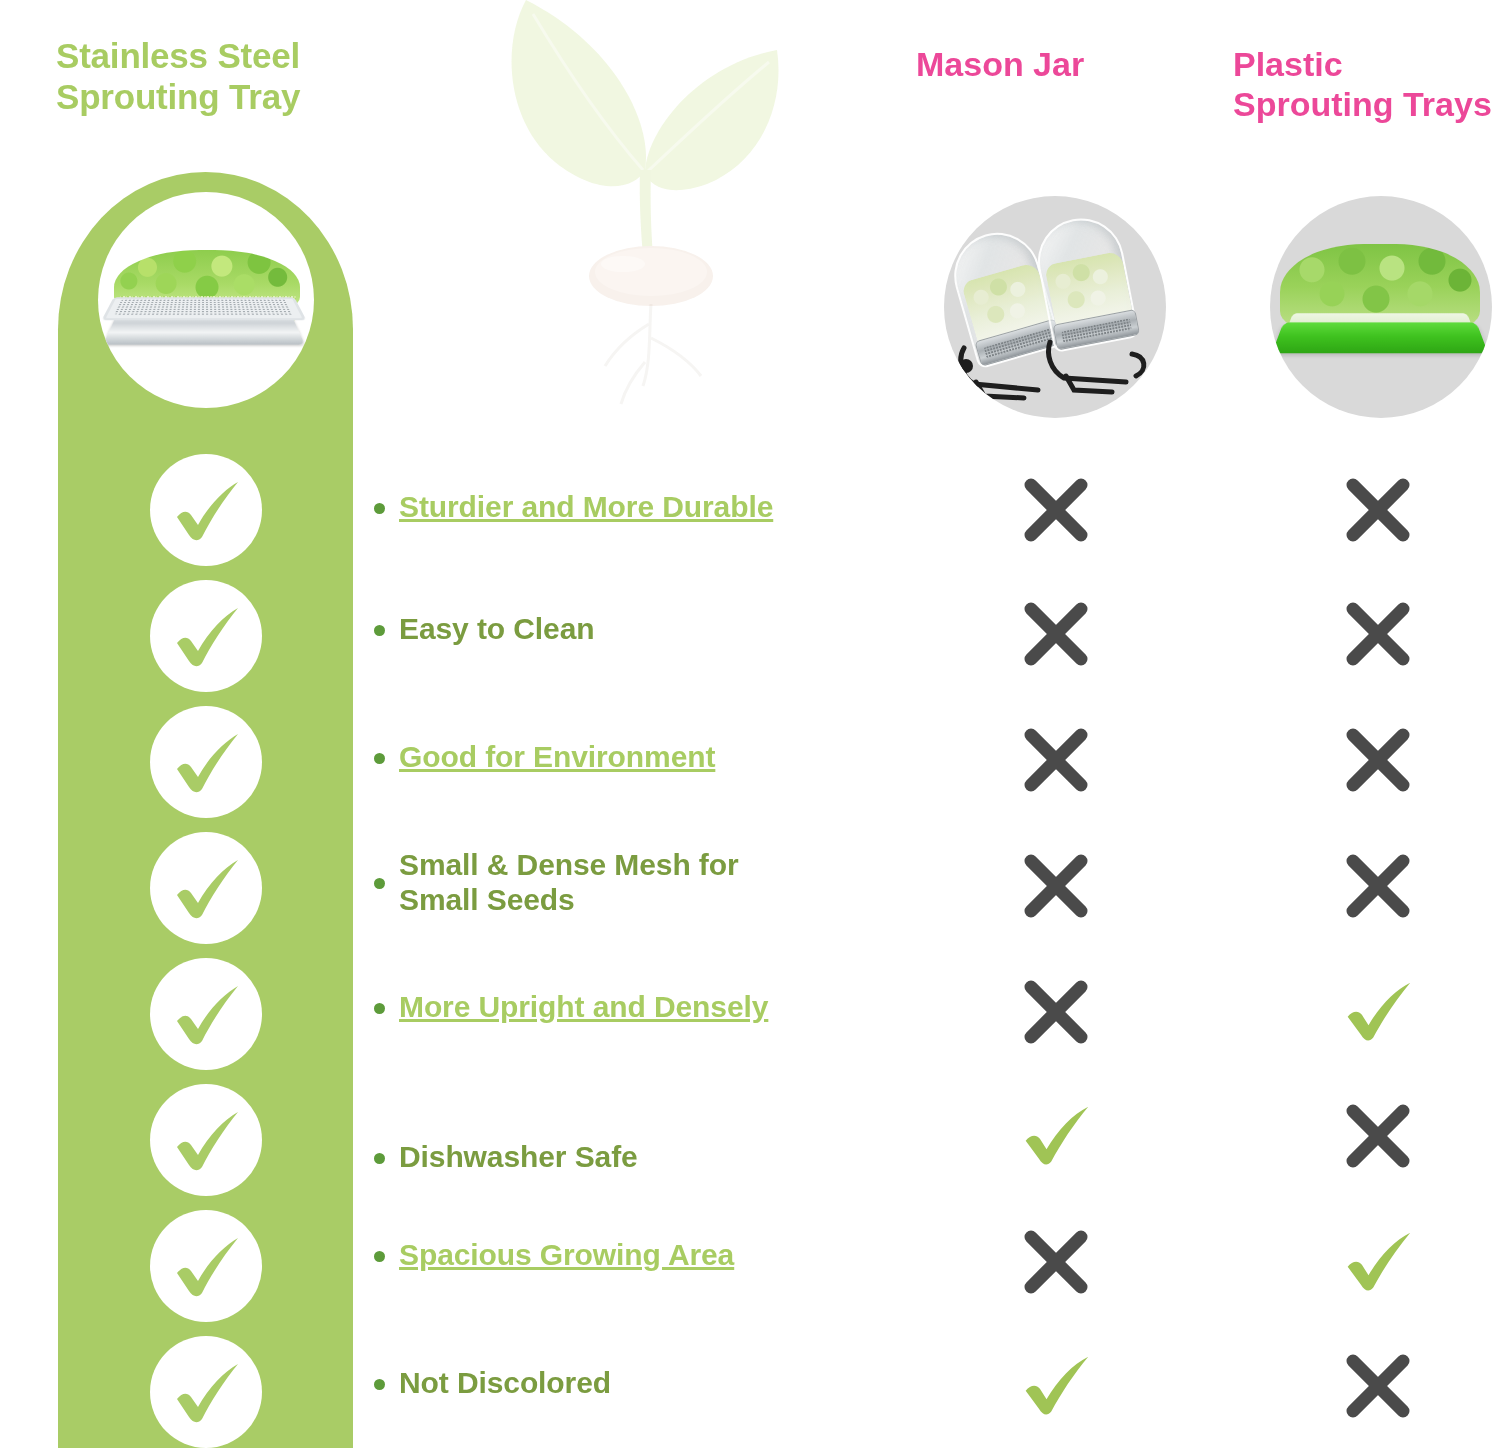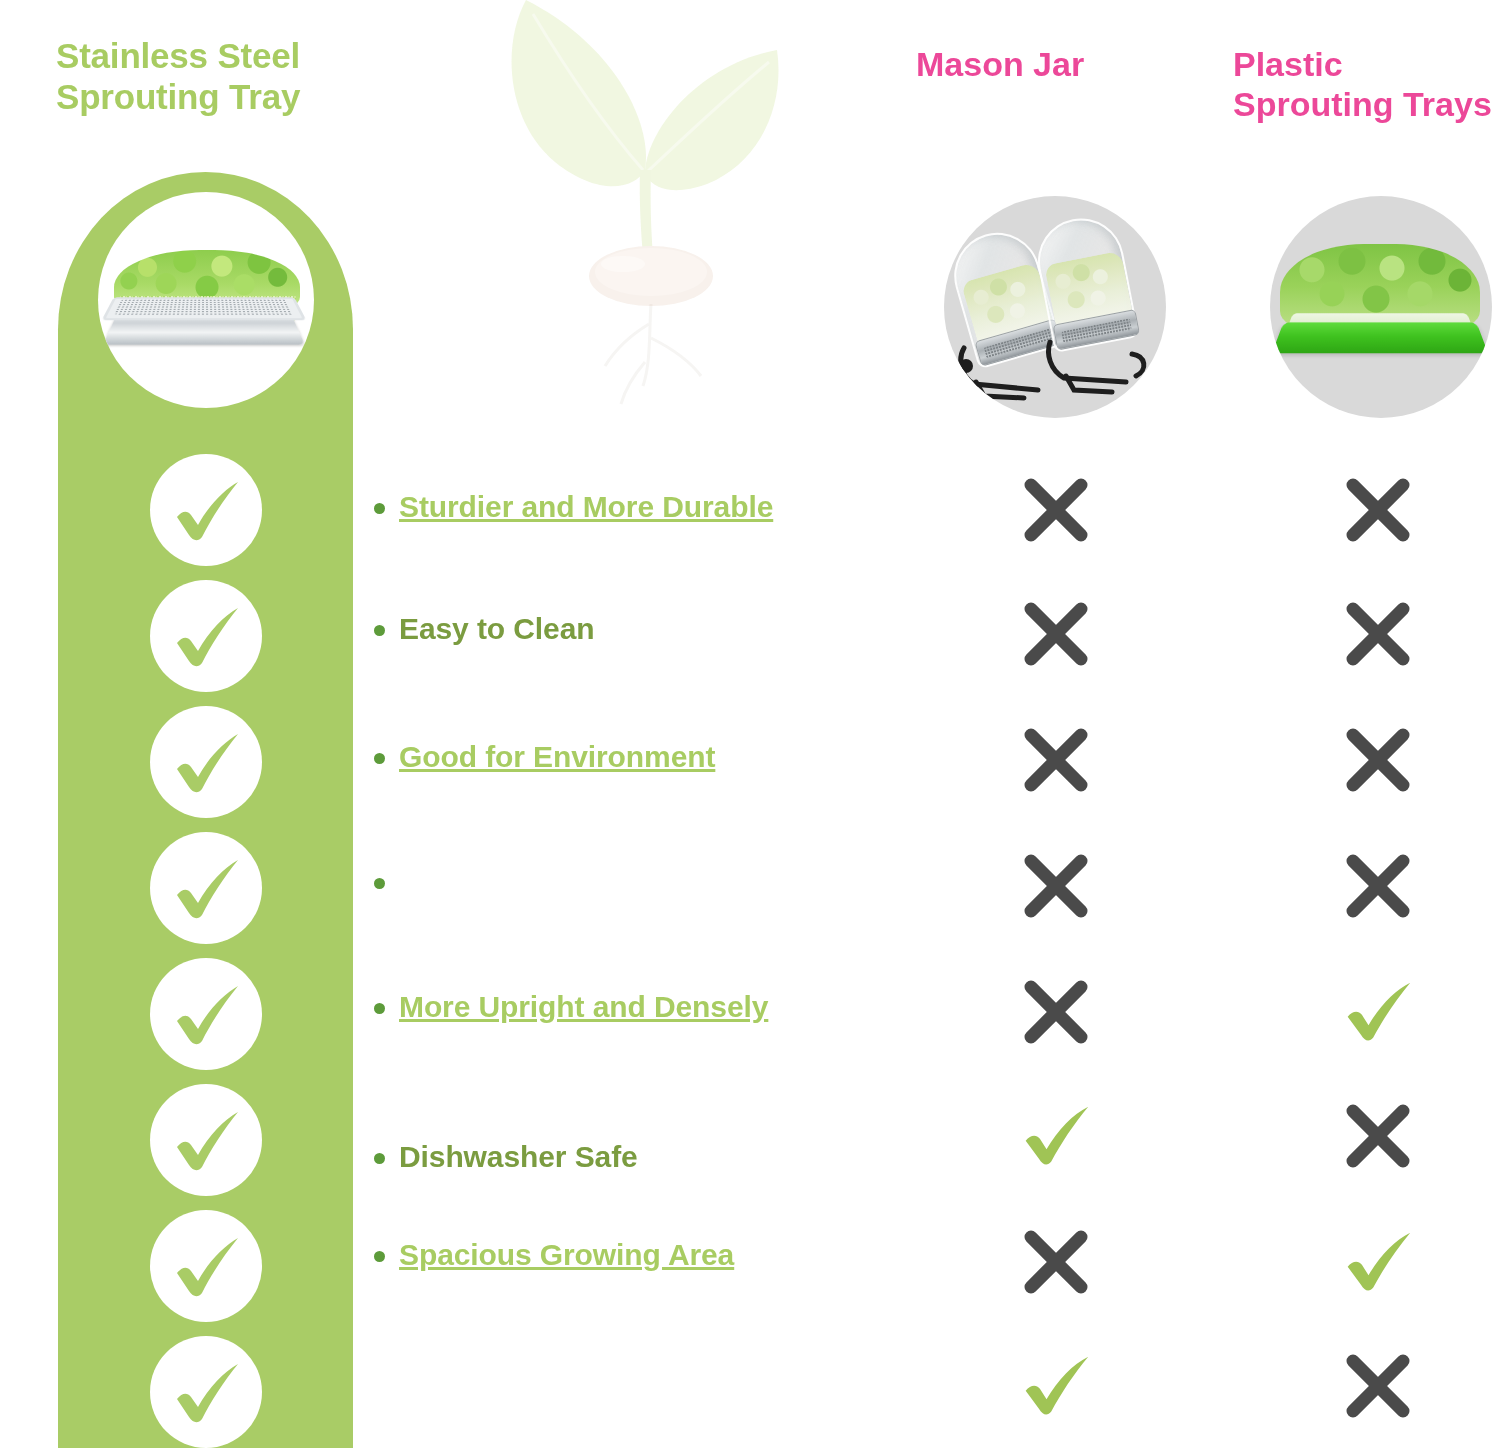--- a/index.html
+++ b/index.html
@@ -404,32 +404,40 @@
   <div class="feature tone-dark" style="top:612px">
     <span class="bullet"></span>
     <span class="feature-label">Easy to Clean</span>
   </div>
   <div class="feature tone-light" style="top:740px">
     <span class="bullet"></span>
     <span class="feature-label">Good for Environment</span>
   </div>
   <div class="feature tone-dark" style="top:848px">
     <span class="bullet" style="margin-top:30px"></span>
+    <span class="feature-label">
+      <span>Small &amp; Dense Mesh for</span><br>
+      <span>Small Seeds</span>
+    </span>
   </div>
   <div class="feature tone-light" style="top:990px">
     <span class="bullet"></span>
     <span class="feature-label">More Upright and Densely</span>
   </div>
   <div class="feature tone-dark" style="top:1140px">
     <span class="bullet"></span>
     <span class="feature-label">Dishwasher Safe</span>
   </div>
   <div class="feature tone-light" style="top:1238px">
     <span class="bullet"></span>
     <span class="feature-label">Spacious Growing Area</span>
+  </div>
+  <div class="feature tone-dark" style="top:1366px">
+    <span class="bullet"></span>
+    <span class="feature-label">Not Discolored</span>
   </div>
 
   <div class="comp-circle mason">
     <div class="jar j1">
       <div class="jar-sprouts"></div>
       <div class="jar-lid"></div>
     </div>
     <div class="jar j2">
       <div class="jar-sprouts"></div>
       <div class="jar-lid"></div>

